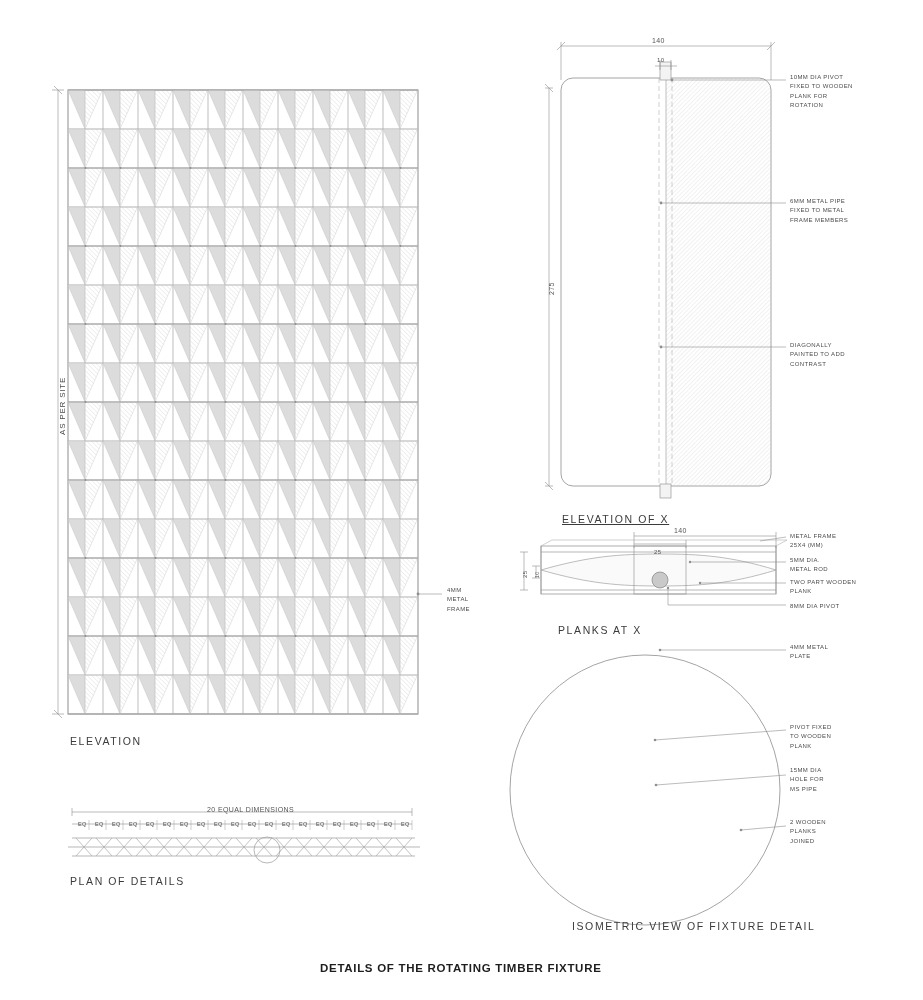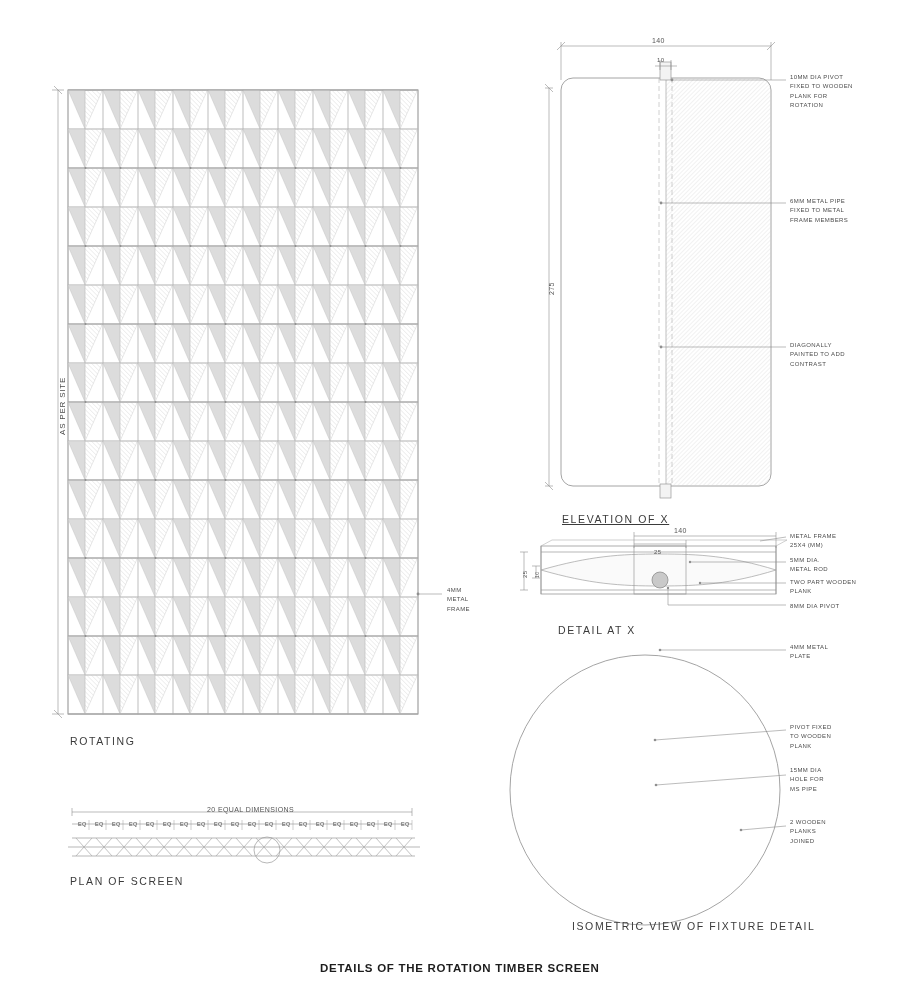--- a/index.html
+++ b/index.html
@@ -903,21 +903,21 @@
         <circle cx="656" cy="785" r="1.3" fill="#8f8f8f" stroke="none"></circle>
         <line x1="741" y1="830" x2="786" y2="826"></line>
         <circle cx="741" cy="830" r="1.3" fill="#8f8f8f" stroke="none"></circle>
       </g>
     </g>
 
   </svg>
 
   <div class="lbl vert" style="left:58px; top:435px;">AS PER SITE</div>
 
-  <div class="lbl title-sub" style="left:70px; top:734px;">ROTATING</div>
+  <div class="lbl title-sub" style="left:70px; top:734px;">ELEVATION</div>
 
   <div class="note" style="left:447px; top:586px;">4MM
 METAL
 FRAME</div>
 
   <div class="lbl dim" style="left:652px; top:36px;">140</div>
 
   <div class="lbl dim" style="left:657px; top:56px; font-size:6px;">10</div>
 
   <div class="lbl dim vert" style="left:547px; top:295px;">275</div>
@@ -949,21 +949,21 @@
 25X4 (MM)</div>
 
   <div class="note" style="left:790px; top:556px;">5MM DIA.
 METAL ROD</div>
 
   <div class="note" style="left:790px; top:578px;">TWO PART WOODEN
 PLANK</div>
 
   <div class="note" style="left:790px; top:602px;">8MM DIA PIVOT</div>
 
-  <div class="lbl title-sub" style="left:558px; top:623px;">DETAIL AT X</div>
+  <div class="lbl title-sub" style="left:558px; top:623px;">PLANKS AT X</div>
 
   <div class="note" style="left:790px; top:643px;">4MM METAL
 PLATE</div>
 
   <div class="note" style="left:790px; top:723px;">PIVOT FIXED
 TO WOODEN
 PLANK</div>
 
   <div class="note" style="left:790px; top:766px;">15MM DIA
 HOLE FOR
@@ -991,17 +991,17 @@
   <div class="lbl tiny" style="left:265px; top:821px;">EQ</div>
   <div class="lbl tiny" style="left:282px; top:821px;">EQ</div>
   <div class="lbl tiny" style="left:299px; top:821px;">EQ</div>
   <div class="lbl tiny" style="left:316px; top:821px;">EQ</div>
   <div class="lbl tiny" style="left:333px; top:821px;">EQ</div>
   <div class="lbl tiny" style="left:350px; top:821px;">EQ</div>
   <div class="lbl tiny" style="left:367px; top:821px;">EQ</div>
   <div class="lbl tiny" style="left:384px; top:821px;">EQ</div>
   <div class="lbl tiny" style="left:401px; top:821px;">EQ</div>
 
-  <div class="lbl title-sub" style="left:70px; top:874px;">PLAN OF SCREEN</div>
-
-  <div class="lbl main-title" style="left:320px; top:961px;">DETAILS OF THE ROTATION TIMBER SCREEN</div>
+  <div class="lbl title-sub" style="left:70px; top:874px;">PLAN OF DETAILS</div>
+
+  <div class="lbl main-title" style="left:320px; top:961px;">DETAILS OF THE ROTATING TIMBER FIXTURE</div>
 
 </div>
 
 </body></html>

